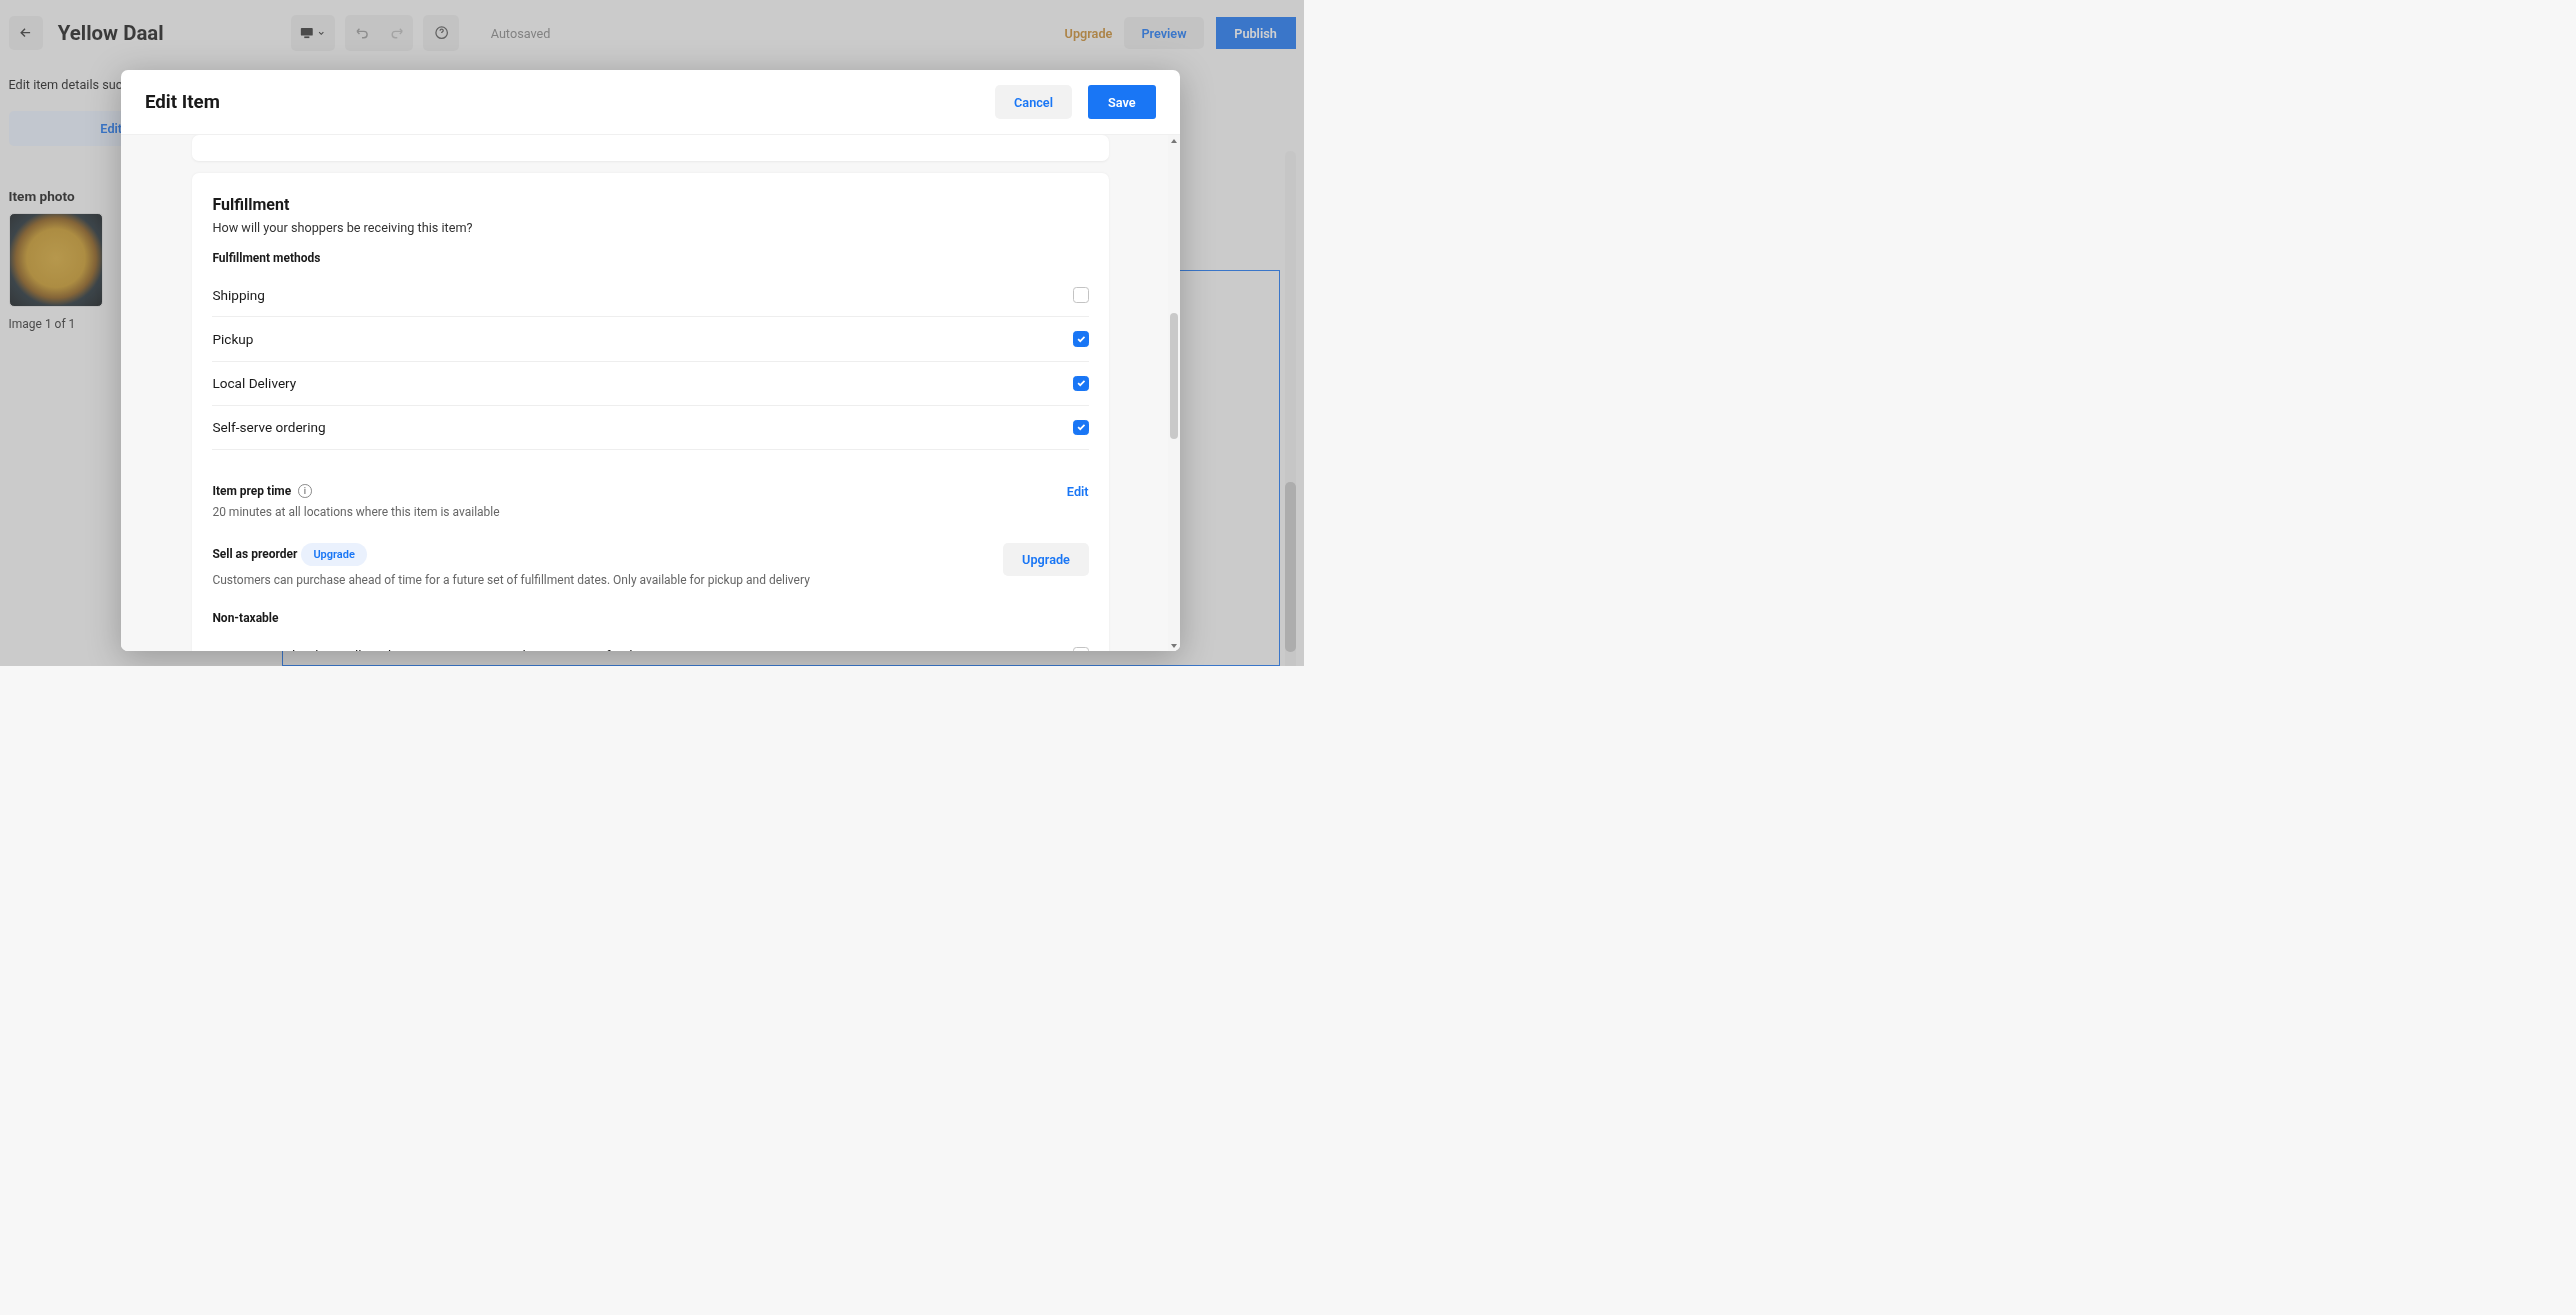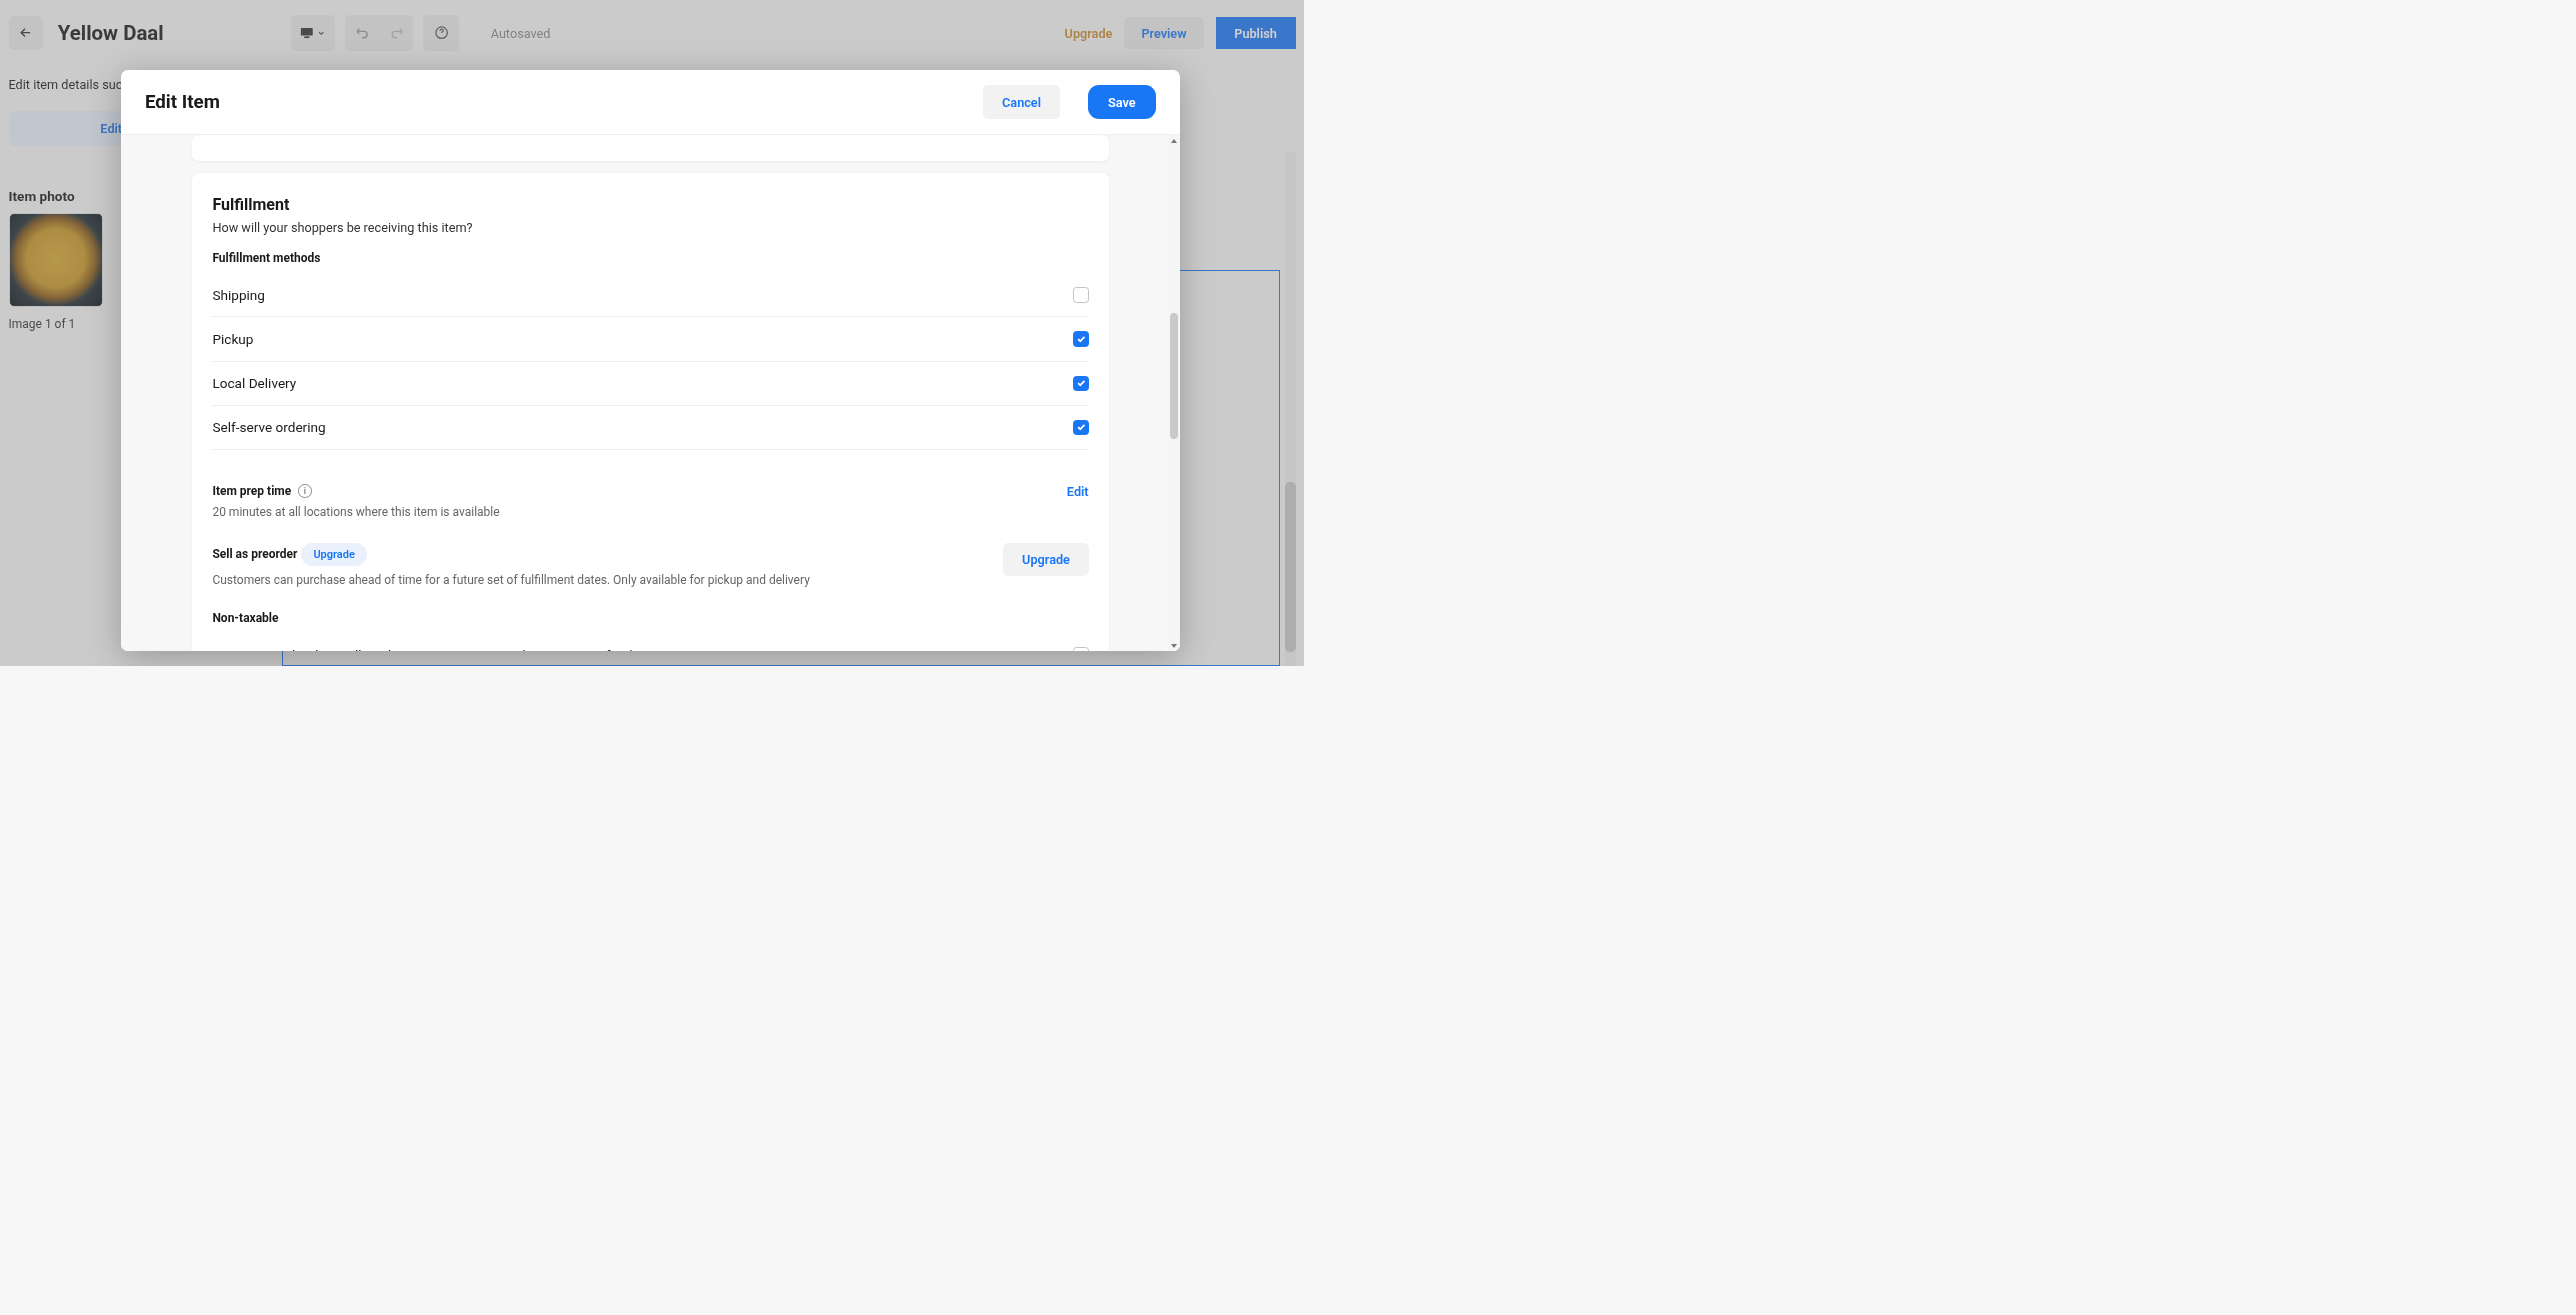--- a/index.html
+++ b/index.html
@@ -194,37 +194,37 @@
       padding: 15.3px 24px;
       border-bottom: 0.8px solid #f0f0f0;
     }
     .modal-title {
       font-size: 18.7px;
       font-weight: 700;
     }
     .modal-actions {
       margin-left: auto;
       display: flex;
-      gap: 28px;
+      gap: 16px;
       text-align: right;
     }
     .cancel-btn {
       background: #f2f2f2;
       color: #1976f5;
       font-weight: 600;
       padding: 9.3px 18.7px;
       border-radius: 5.1px;
       font-size: 12.7px;
     }
     .save-btn {
       background: #1976f5;
       color: #fff;
       font-weight: 600;
       padding: 9.3px 20.4px;
-      border-radius: 11px;
+      border-radius: 3px;
       font-size: 12.7px;
     }
     .modal-body {
       flex: 1;
       overflow: hidden;
       position: relative;
       background: #f7f7f7;
       padding: 0 0 0 0;
     }
     .modal-scroll {

